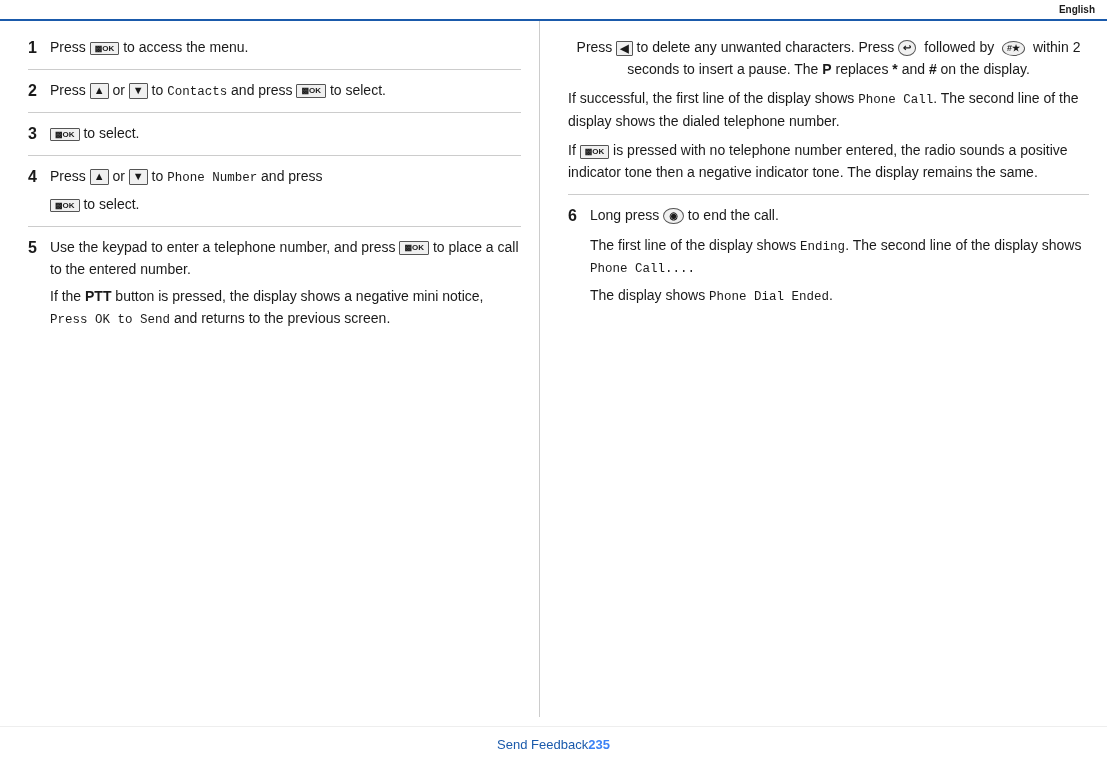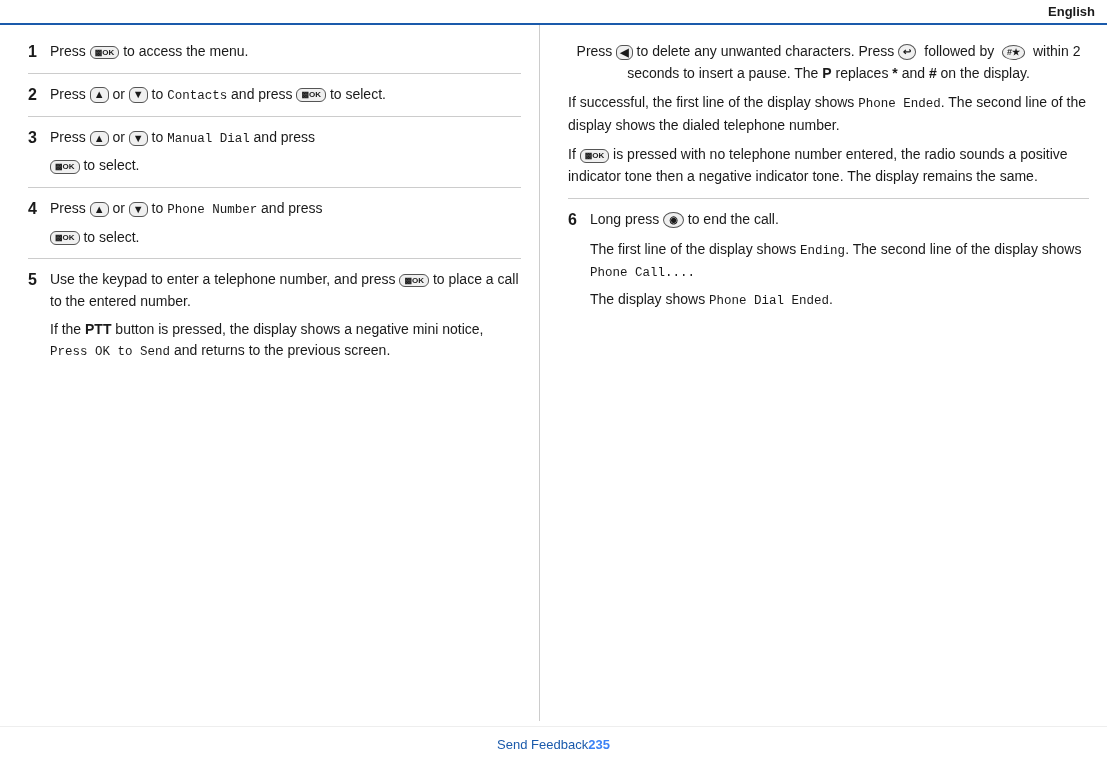--- a/index.html
+++ b/index.html
@@ -16,21 +16,21 @@
 
     
     .header {
       display: flex;
       justify-content: flex-end;
       padding: 4px 12px 4px 0;
       border-bottom: 2px solid #1a5aab;
     }
 
     .header-lang {
-      font-size: 13px;
+      font-size: 10px;
       font-weight: bold;
       color: #1a1a1a;
     }
 
     
     .content {
       display: flex;
       height: calc(762px - 30px - 36px);
       padding: 0;
     }
@@ -80,21 +80,21 @@
     .step-content p:last-child {
       margin-bottom: 0;
     }
 
     
     .btn-icon {
       display: inline-flex;
       align-items: center;
       justify-content: center;
       border: 1px solid #555;
-      border-radius: 6px;
+      border-radius: 1px;
       font-size: 9px;
       font-weight: bold;
       padding: 1px 3px;
       background: #f0f0f0;
       vertical-align: middle;
       line-height: 1.2;
       white-space: nowrap;
     }
 
     .btn-icon.ok {
@@ -205,23 +205,20 @@
       <div class="step-content">
         <p>
           Press <span class="btn-icon arrow-up">▲</span> <span>or</span> <span class="btn-icon arrow-down">▼</span> to <code>Contacts</code> and press <span class="btn-icon ok">▩OK</span> to select.
         </p>
       </div>
     </div>
 
     <div class="step">
       <div class="step-number">3</div>
       <div class="step-content">
-        <p>
-          Press <span class="btn-icon arrow-up">▲</span> <span>or</span> <span class="btn-icon arrow-down">▼</span> to <code>Manual Dial</code> and press
-        </p>
         <p>
           <span class="btn-icon ok">▩OK</span> to select.
         </p>
       </div>
     </div>
 
     <div class="step">
       <div class="step-number">4</div>
       <div class="step-content">
         <p>
@@ -251,21 +248,21 @@
 
     <div class="right-section">
       <p style="margin-bottom:8px; line-height:1.55;text-align:center;">
         Press <span class="btn-icon arrow-left">◀</span> to delete any unwanted characters. Press
         <span class="btn-icon back-btn">↩</span>
         &nbsp;followed by&nbsp;
         <span class="btn-icon hash-btn">#★</span>
         &nbsp;within 2 seconds to insert a pause. The <strong>P</strong> replaces <strong>*</strong> and <strong>#</strong> on the display.
       </p>
       <p style="margin-bottom:8px; line-height:1.55;">
-        If successful, the first line of the display shows <code>Phone Ended</code>. The second line of the display shows the dialed telephone number.
+        If successful, the first line of the display shows <code>Phone Call</code>. The second line of the display shows the dialed telephone number.
       </p>
       <p style="margin-bottom:0; line-height:1.55; margin-top:8px;">
         If <span class="btn-icon ok">▩OK</span> is pressed with no telephone number entered, the radio sounds a positive indicator tone then a negative indicator tone. The display remains the same.
       </p>
     </div>
 
     <div class="step step-no-border" style="margin-top:10px;">
       <div class="step-number">6</div>
       <div class="step-content">
         <p style="margin-bottom:8px; line-height:1.55;">

